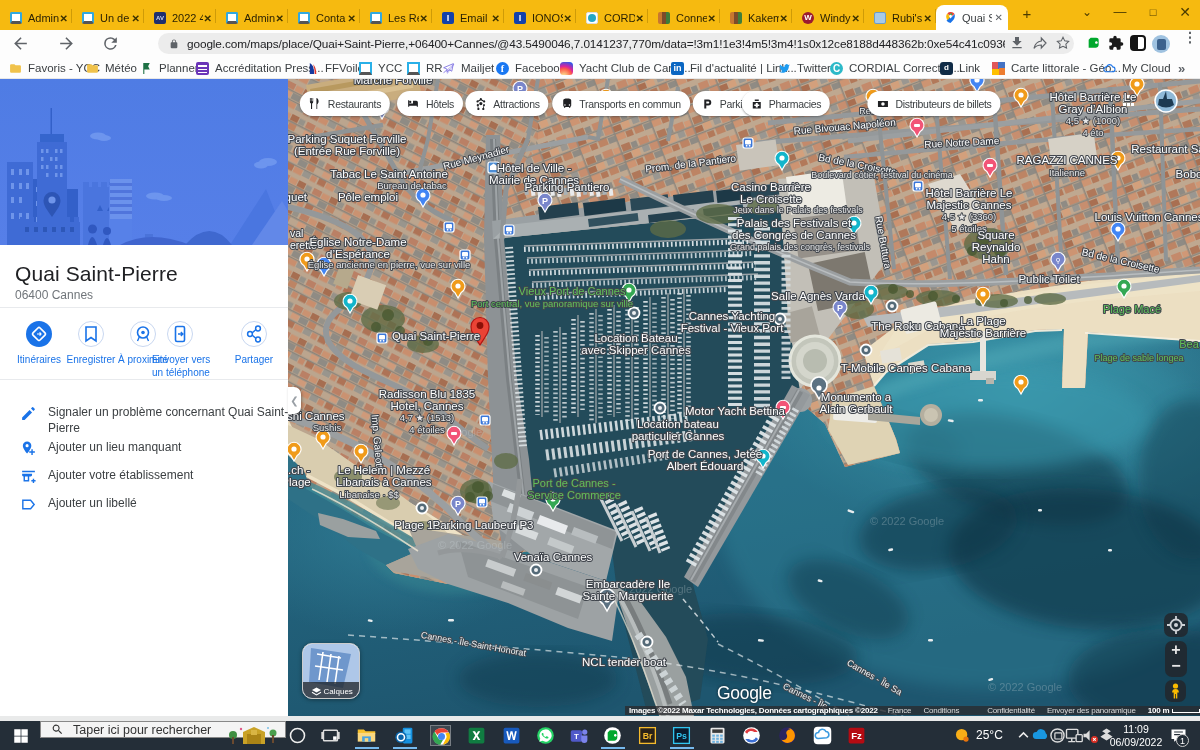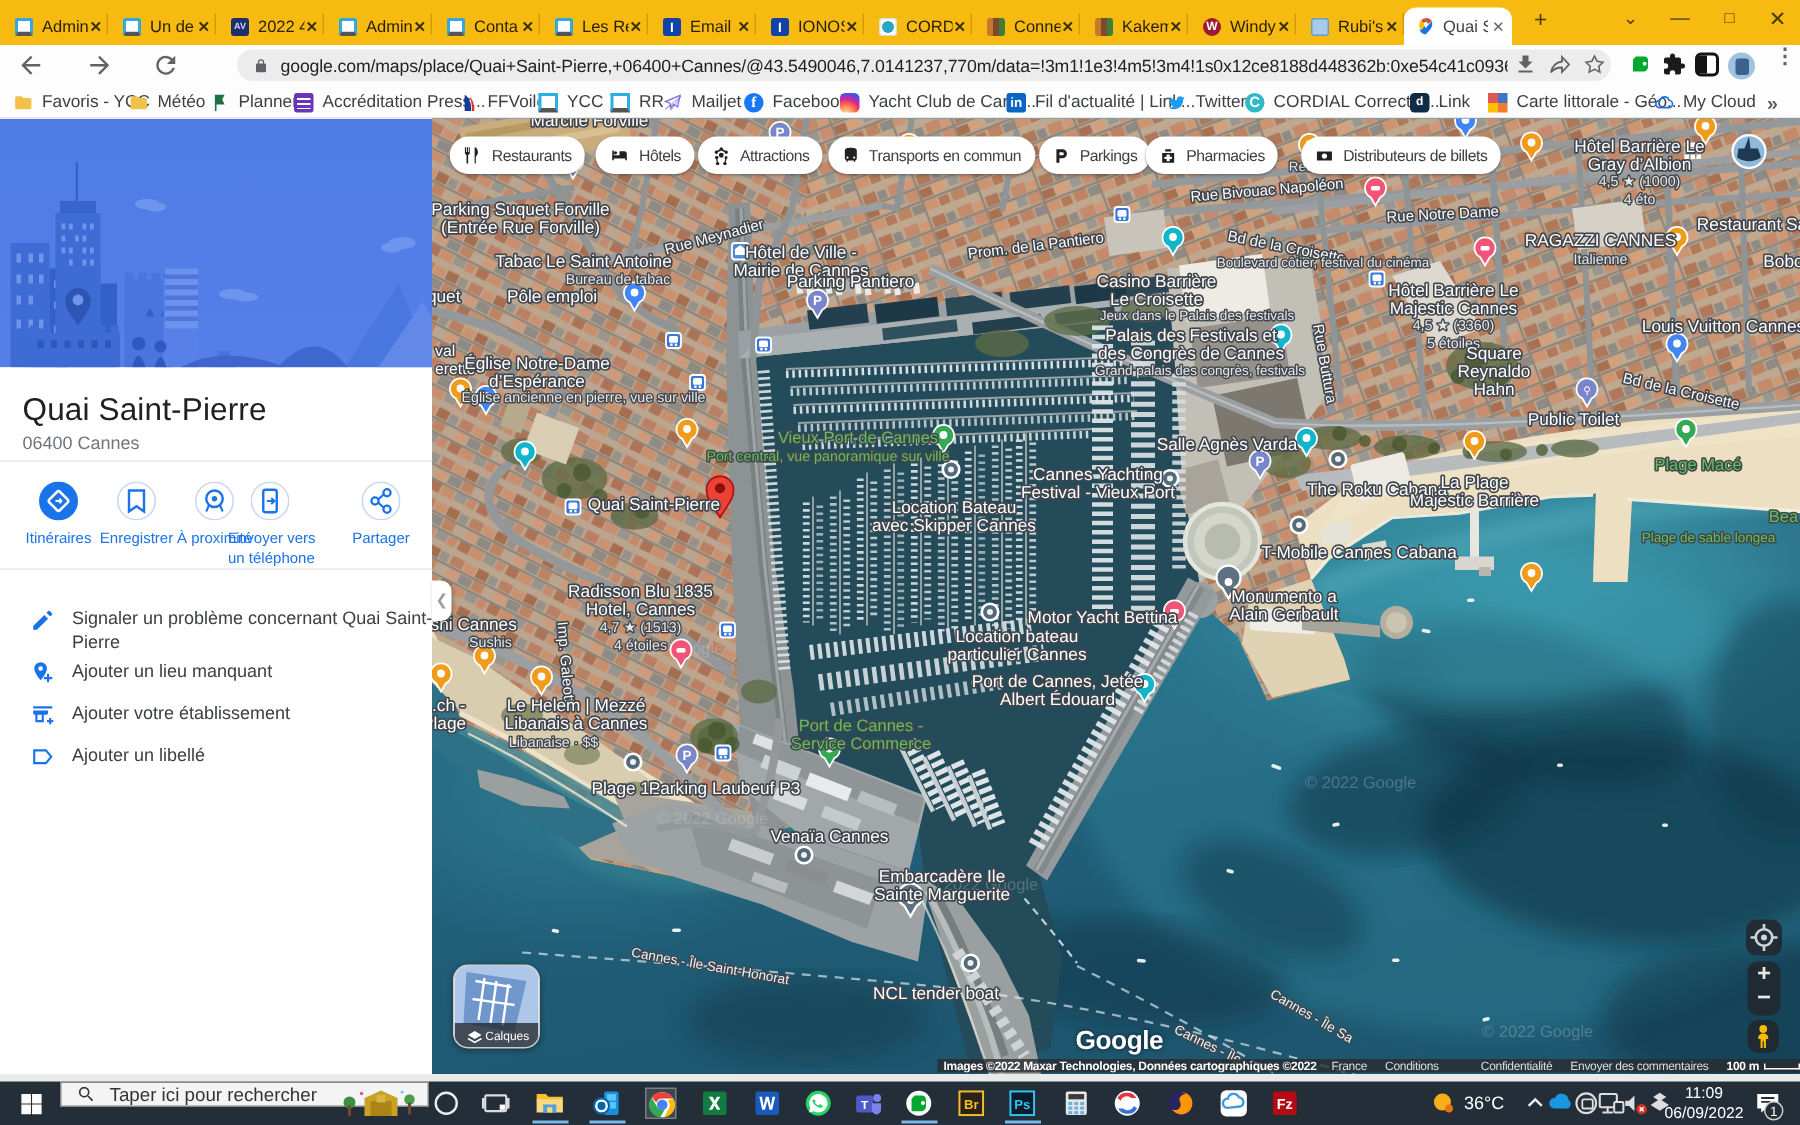--- a/index.html
+++ b/index.html
@@ -27,21 +27,21 @@
 #psub{position:absolute;left:15px;top:209px;font-size:12px;color:#70757a}
 .pdiv{position:absolute;left:0;width:288px;height:1px;background:#e8eaed}
 .actbtn{position:absolute;top:242px;width:56px;text-align:center}
 .actbtn .lbl{font-size:10px;color:#1a73e8;margin-top:6px;line-height:1.3;white-space:nowrap}
 .litem .lic{position:absolute;left:20px;width:17px;height:17px}
 .litem .ltx{position:absolute;left:48px;width:244px;font-size:12px;color:#3c4043;line-height:1.32;white-space:nowrap;overflow:visible}
 #collapse{position:absolute;left:288px;top:387px;width:13px;height:27px;background:#fff;border-radius:0 7px 7px 0;z-index:6;color:#9aa0a6;font-size:10px;line-height:27px;text-align:center;box-shadow:1px 1px 3px rgba(0,0,0,.3)}
 #map{position:absolute;left:288px;top:79px;width:912px;height:637px;overflow:hidden;background:#1d4f68}
 .chip{position:absolute;top:12px;height:25px;background:#fff;border-radius:13px;box-shadow:0 1px 2px rgba(60,64,67,.5);display:flex;align-items:center;padding:0 9px;font-size:10.5px;letter-spacing:-0.3px;color:#3c4043;white-space:nowrap;z-index:4;transform:translateX(-50%)}
 .chip svg{margin-right:6px}
-#gLogo{position:absolute;left:429px;top:604px;z-index:4;color:#fff;font-size:17.5px;font-weight:bold;letter-spacing:-0.3px;text-shadow:0 0 3px rgba(0,0,0,.7)}
+#gLogo{position:absolute;left:429px;top:604px;z-index:4;color:#fff;font-size:17.5px;font-weight:normal;letter-spacing:-0.3px;text-shadow:0 0 3px rgba(0,0,0,.7)}
 #attrib{position:absolute;left:337px;bottom:1px;width:575px;height:9px;z-index:4;display:flex;align-items:center;background:rgba(42,42,46,.78);overflow:hidden}
 #attrib span{font-size:8px;color:#fff;white-space:nowrap;letter-spacing:-0.2px}
 #calques{position:absolute;left:14px;top:564px;width:58px;height:56px;border-radius:10px;background:#fff;box-shadow:0 1px 4px rgba(0,0,0,.4);z-index:4;overflow:hidden;border:1px solid #ccc}
 .mctl{position:absolute;background:rgba(34,38,44,.85);border-radius:7px;z-index:4;color:#ddd}
 #winstrip{position:absolute;left:0;top:716px;width:1200px;height:5px;background:#e9eaea}
 #taskbar{position:absolute;left:0;top:721px;width:1200px;height:29px;background:#242e38}
 .tbi{position:absolute;top:725px;width:21px;height:21px;z-index:11}
 #tbsearch{position:absolute;left:40px;top:721px;width:246px;height:17px;background:#f4f4f4;display:flex;align-items:center;z-index:11;border:1px solid #888}
 #tbclock{position:absolute;left:1106px;top:723px;width:60px;text-align:center;color:#fff;font-size:10.5px;line-height:1.25;z-index:11}
 </style></head><body>
@@ -1061,21 +1061,21 @@
         </svg>Hôtels</div>
 <div class="chip" style="left:219px"><svg width="13" height="13" viewBox="0 0 24 24">
           <path fill="#202124" d="M12 2a2 2 0 0 1 2 2l-.1.7 3.2 1.9a2 2 0 1 1-1 1.7l-3.3-1.9a2 2 0 0 1-1.6 0L7.9 8.3a2 2 0 1 1-1-1.7l3.2-1.9L10 4a2 2 0 0 1 2-2zm0 7a3 3 0 1 1 0 6 3 3 0 0 1 0-6zm-6.8 4.2a2 2 0 1 1 2 3.4l.7 3.6a2 2 0 1 1-1.5.3l-.7-3.7a2 2 0 0 1-.5-3.6zm13.6 0a2 2 0 0 0-2 3.4l-.7 3.6a2 2 0 1 0 1.5.3l.7-3.7a2 2 0 0 0 .5-3.6z"></path>
         </svg>Attractions</div>
 <div class="chip" style="left:333px"><svg width="12" height="13" viewBox="0 0 24 24">
           <path fill="#202124" d="M4 16V6c0-3 3-4 8-4s8 1 8 4v10a3 3 0 0 1-2 2.8V20a1 1 0 0 1-2 0v-1H8v1a1 1 0 0 1-2 0v-1.2A3 3 0 0 1 4 16zM6 7h12v5H6V7zm1.5 9.5a1.5 1.5 0 1 0 0-3 1.5 1.5 0 0 0 0 3zm9 0a1.5 1.5 0 1 0 0-3 1.5 1.5 0 0 0 0 3z"></path>
         </svg>Transports en commun</div>
 <div class="chip" style="left:442px"><svg width="12" height="12" viewBox="0 0 24 24">
           <path fill="#202124" d="M5 3h8a6 6 0 0 1 0 12H9v6H5V3zm4 4v4h4a2 2 0 0 0 0-4H9z"></path>
         </svg>Parkings</div>
-<div class="chip" style="left:520px"><svg width="12" height="12" viewBox="0 0 24 24">
+<div class="chip" style="left:498px"><svg width="12" height="12" viewBox="0 0 24 24">
           <path fill="#202124" d="M4 8h16v13H4zM10 10v3H7v3h3v3h4v-3h3v-3h-3v-3h-4zM8 3h8v3H8z"></path>
         </svg>Pharmacies</div>
 <div class="chip" style="left:646px"><svg width="13" height="12" viewBox="0 0 24 24">
           <path fill="#202124" d="M2 6h20v12H2V6zm10 2.5a3.5 3.5 0 1 0 0 7 3.5 3.5 0 0 0 0-7zM4 8a2 2 0 0 1-2 2V8h2zm16 0h2v2a2 2 0 0 1-2-2zM4 16H2v-2a2 2 0 0 1 2 2zm16 0a2 2 0 0 1 2-2v2h-2z"></path>
         </svg>Distributeurs de billets</div>
 <div id="calques">
 <svg width="56" height="54" viewBox="0 0 56 54">
 <rect width="56" height="54" fill="#aec7e8"></rect>
 <polygon points="8,4 48,10 40,44 6,38" fill="#6f97cc"></polygon>
 <g stroke="#fff" stroke-width="1.6" fill="none">
@@ -1089,21 +1089,21 @@
 <path d="M9,46 l4.5,-2.6 4.5,2.6 -4.5,2.6 z" fill="#fff"></path>
           <path d="M9,48.3 l4.5,2.6 4.5,-2.6" stroke="#fff" stroke-width="1.1" fill="none"></path>
 <text x="20.5" y="49.5" font-size="8" fill="#fff" font-family="Liberation Sans">Calques</text>
 </svg></div>
 <div id="gLogo">Google</div>
 <div id="attrib">
 <span style="margin-left:4px;font-weight:bold">Images ©2022 Maxar Technologies, Données cartographiques ©2022</span>
 <span style="margin-left:10px;color:#ddd">France</span>
 <span style="margin-left:12px;color:#ddd">Conditions</span>
 <span style="margin-left:28px;color:#ddd">Confidentialité</span>
-<span style="margin-left:12px;color:#ddd">Envoyer des commentaires</span>
+<span style="margin-left:12px;color:#ddd">Envoyer des panoramique</span>
 <span style="margin-left:12px;font-weight:bold">100 m</span>
 <span style="display:inline-block;width:46px;height:4px;border:1px solid #fff;border-top:none;margin-left:3px"></span>
 </div>
 <div class="mctl" style="left:876px;top:534px;width:24px;height:24px">
 <svg width="24" height="24" viewBox="0 0 24 24">
           <circle cx="12" cy="12" r="5.5" fill="none" stroke="#cfd2d6" stroke-width="1.8"></circle>
           <circle cx="12" cy="12" r="2" fill="#cfd2d6"></circle>
           <path d="M12 3v4M12 17v4M3 12h4M17 12h4" stroke="#cfd2d6" stroke-width="1.8"></path>
         </svg></div>
 <div class="mctl" style="left:877px;top:562px;width:22px;height:36px;text-align:center">
@@ -1230,21 +1230,21 @@
         <path fill="none" stroke="#3d9be0" stroke-width="1.8" d="M7 15.5a3.5 3.5 0 1 1 .5-7A4.5 4.5 0 0 1 16 7.5a3.6 3.6 0 0 1 .8 7z"></path>
       </svg></div>
     <div class="tbi" style="left:846px;"><svg width="21" height="21" viewBox="0 0 24 24">
         <rect x="3" y="3" width="18" height="18" rx="2" fill="#b50b12"></rect>
         <text x="12" y="16.5" font-size="11" fill="#fff" text-anchor="middle" font-weight="bold">Fz</text>
       </svg></div>
     <div class="tbi" style="left:952px;"><svg width="21" height="21" viewBox="0 0 24 24">
         <circle cx="11" cy="11" r="6.5" fill="#f8ae17"></circle>
         <circle cx="16" cy="16" r="3" fill="#e8740c"></circle>
       </svg></div>
-    <div style="position:absolute;left:976px;top:728px;color:#fff;font-size:12px;z-index:11">36°C</div>
+    <div style="position:absolute;left:976px;top:728px;color:#fff;font-size:12px;z-index:11">25°C</div>
     <div class="tbi" style="left:1013px;"><svg width="21" height="21" viewBox="0 0 24 24">
         <path d="M7 14l5-5 5 5" stroke="#eee" stroke-width="1.8" fill="none"></path>
       </svg></div>
     <div class="tbi" style="left:1030px;"><svg width="21" height="21" viewBox="0 0 24 24">
         <path fill="#1997e0" d="M7 16a4 4 0 0 1 .5-8A5.5 5.5 0 0 1 18 9.5 3.8 3.8 0 0 1 17.5 16z"></path>
       </svg></div>
     <div class="tbi" style="left:1047px;"><svg width="21" height="21" viewBox="0 0 24 24">
         <circle cx="12" cy="12" r="7.5" fill="none" stroke="#ddd" stroke-width="1.6"></circle>
         <rect x="9" y="9" width="8" height="7" rx="1" fill="#242e38" stroke="#ddd" stroke-width="1.4"></rect>
       </svg></div>

